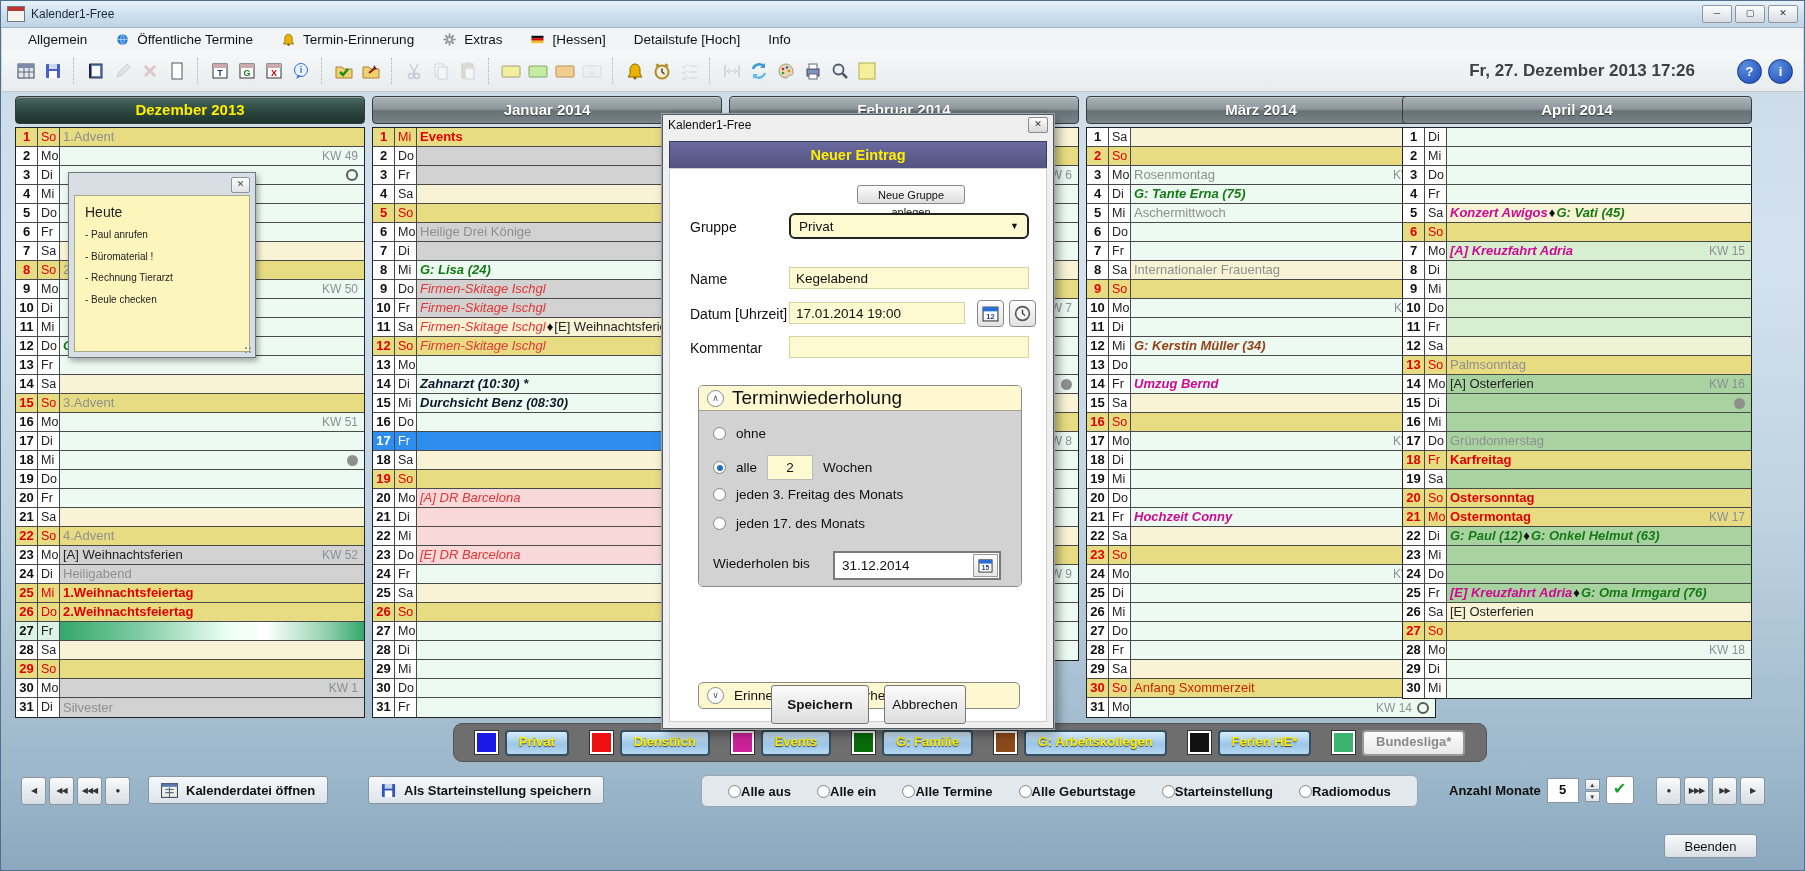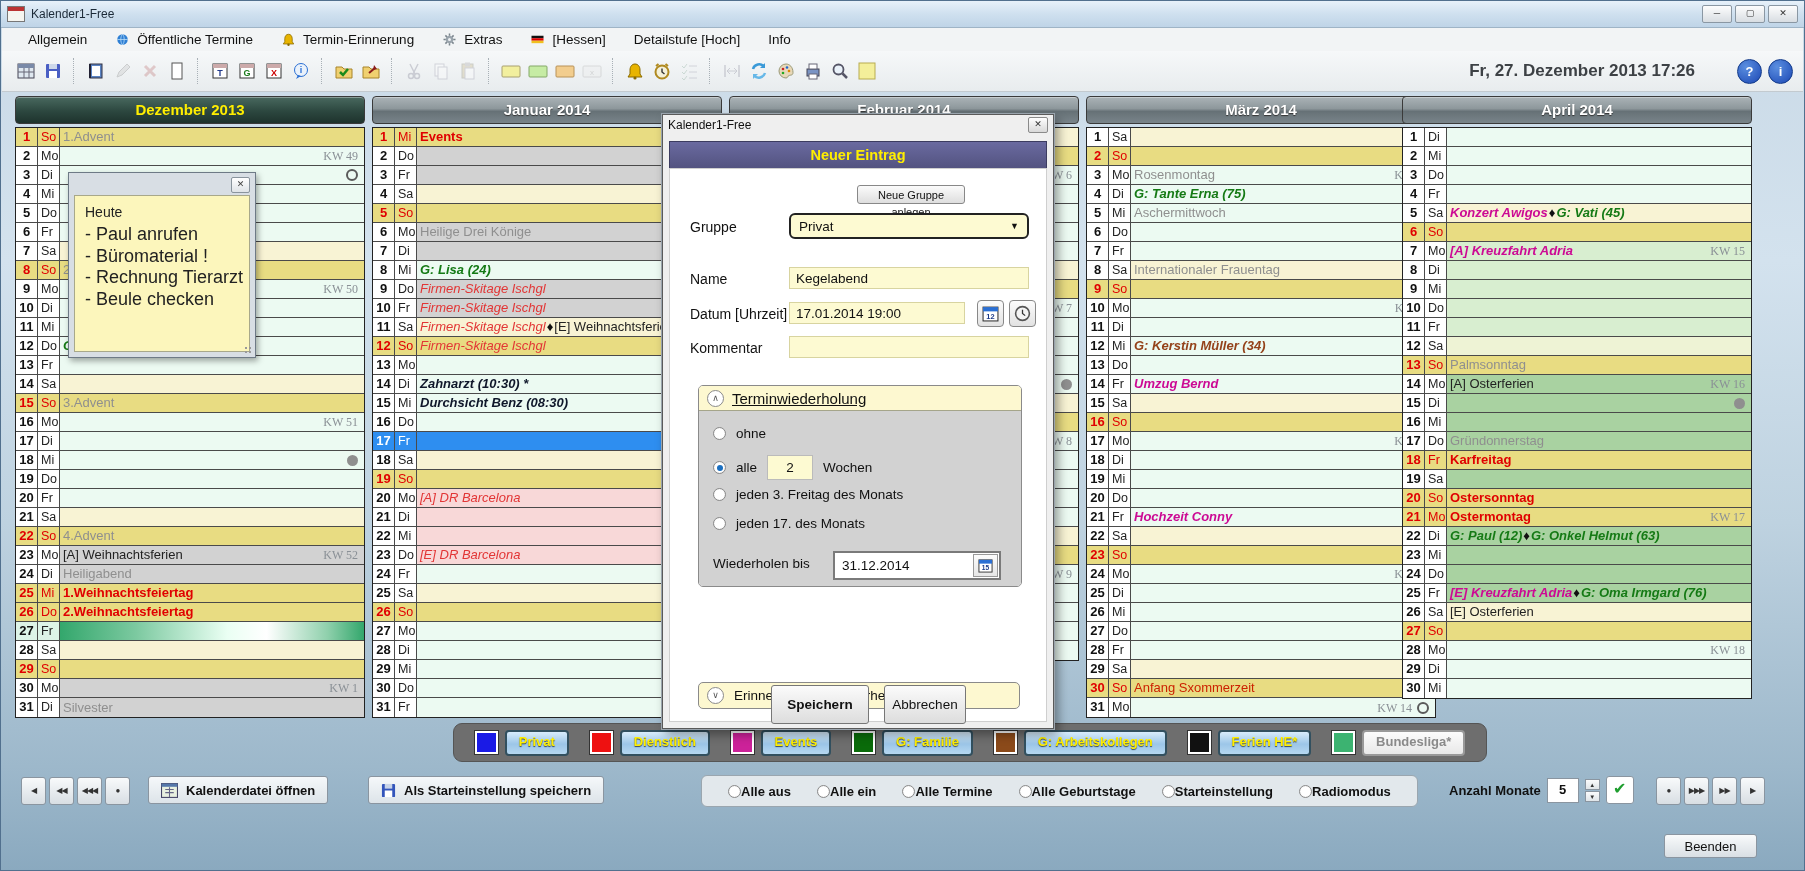--- a/index.html
+++ b/index.html
@@ -42,21 +42,21 @@
   .mhead.current{background:linear-gradient(180deg,#49695f 0%,#2c473f 55%,#1e332d 100%);color:#ffee00;}
   .mgrid{border:1px solid #222;background:#fff;}
   .row{display:flex;height:19px;box-sizing:border-box;border-bottom:1px solid #4a4a4a;}
   .row:last-child{border-bottom:none;}
   .num{width:22px;box-sizing:border-box;border-right:1px solid #4a4a4a;font-size:13px;font-weight:bold;color:#111;
        text-align:center;line-height:18px;background:#fff;}
   .wd{width:22px;box-sizing:border-box;border-right:1px solid #4a4a4a;font-size:12.5px;color:#222;
       padding-left:3px;line-height:18px;background:#fff;}
   .cnt{flex:1;display:flex;align-items:center;padding:0 6px 0 3px;overflow:hidden;white-space:nowrap;font-size:13px;line-height:18px;}
   .spacer{flex:1;}
-  .kw{font-size:12px;color:#8a9096;margin-left:4px;font-family:Liberation Serif, serif;}
+  .kw{font-size:12px;color:#8a9096;margin-left:4px;}
   .moon{display:inline-block;margin-left:5px;flex:none;}
   .moon.o{width:8px;height:8px;border:2px solid #5a5a5a;border-radius:50%;background:transparent;}
   .moon.f{width:11px;height:11px;border-radius:50%;background:#8f8f8f;}
   
   .bg-n  .cnt{background:#ecfaf2;}
   .bg-sa .cnt{background:#f8f3d4;}
   .bg-su .cnt,.bg-su .num,.bg-su .wd{background:#e8dc82;}
   .bg-hol .cnt,.bg-hol .num,.bg-hol .wd{background:#e8dc82;}
   .bg-gr .cnt{background:#d2d2d2;}
   .bg-pk .cnt{background:#f8d8d8;}
@@ -81,21 +81,21 @@
   .e-dm{color:#111;padding:0 1px;}
 
   
   .note{position:absolute;left:67px;top:171px;width:186px;height:184px;background:#d8dee4;border:1px solid #6e7a86;
         box-shadow:2px 3px 6px rgba(0,0,0,.35);z-index:30;}
   .note-close{position:absolute;top:4px;right:5px;width:17px;height:14px;background:linear-gradient(#fff,#dfe3e7);
               border:1px solid #8a949d;border-radius:2px;font-size:9px;line-height:13px;text-align:center;color:#444;}
   .note-body{position:absolute;left:5px;right:5px;top:22px;bottom:5px;background:#fcf6bc;border:1px solid #a8a88a;
              padding:8px 10px;box-sizing:border-box;}
   .note-title{font-size:14px;color:#222;margin-bottom:4px;}
-  .note-line{font-size:18px;color:#222;line-height:21.5px;white-space:nowrap;}
+  .note-line{font-size:10px;color:#222;line-height:21.5px;white-space:nowrap;}
   .note-grip{position:absolute;right:3px;bottom:3px;width:8px;height:8px;
              background:radial-gradient(circle,#999 1px,transparent 1.5px) 0 0/4px 4px;}
 
   
   .dialog{position:absolute;left:661px;top:113px;width:392px;height:615px;background:#efefef;border:1px solid #5a5a5a;
           outline:1px solid #9aa4ad;box-shadow:4px 5px 10px rgba(0,0,0,.4);z-index:40;box-sizing:border-box;}
   .dlg-titlebar{height:20px;display:flex;align-items:center;padding:0 5px;}
   .dlg-title{font-size:12px;color:#111;}
   .dlg-close{margin-left:auto;width:18px;height:14px;background:linear-gradient(#fefefe,#d8d8d8);border:1px solid #8a8a8a;
              border-radius:2px;font-size:9px;line-height:13px;text-align:center;color:#333;}
@@ -109,21 +109,21 @@
              font-size:13.5px;color:#111;padding:0 6px;box-sizing:border-box;font-family:inherit;}
   .dlg-select{position:absolute;left:126px;top:98px;width:240px;height:26px;background:#fdfad2;border:2px solid #222;
               border-radius:6px;display:flex;align-items:center;padding:0 8px;box-sizing:border-box;font-size:13.5px;color:#111;}
   .dd-arrow{margin-left:auto;font-size:9px;color:#111;}
   .icon-btn{position:absolute;width:27px;height:27px;background:linear-gradient(#fcfcfc,#e2e2e2);border:1px solid #888;
             border-radius:4px;display:flex;align-items:center;justify-content:center;box-sizing:border-box;}
   .groupbox{position:absolute;left:35px;width:322px;border:1px solid #8a8a8a;border-radius:5px;overflow:hidden;}
   .gb-head{height:24px;background:#fdf8d0;border-bottom:1px solid #a5a58a;display:flex;align-items:center;padding:0 8px;gap:8px;}
   .gb-toggle{width:15px;height:15px;border-radius:50%;background:#fff;border:1px solid #8a8a8a;font-size:9px;line-height:14px;
              text-align:center;color:#555;}
-  .gb-title{font-size:15px;color:#111;text-decoration:underline;}
+  .gb-title{font-size:19px;color:#111;}
   .gb-body{background:#d2d2d2;position:relative;}
   .radio-row{position:absolute;left:14px;display:flex;align-items:center;gap:10px;font-size:13.5px;color:#111;}
   .radio{width:13px;height:13px;border-radius:50%;background:radial-gradient(#fff 55%,#ddd);border:1px solid #8a8a8a;position:relative;box-sizing:border-box;}
   .radio.sel::after{content:"";position:absolute;left:2.5px;top:2.5px;width:6px;height:6px;border-radius:50%;background:#1b6fc0;}
   .weeks-input{width:40px;height:21px;background:#fdfad2;border:1px solid #bbb;text-align:center;font-size:13.5px;font-family:inherit;color:#111;}
   .bis-frame{position:absolute;left:120px;top:-5px;width:168px;height:29px;border:2px solid #7a7a7a;background:#fff;
              display:flex;align-items:center;box-sizing:border-box;}
   .bis-text{flex:1;font-size:13.5px;color:#111;padding-left:7px;}
   .bis-cal{width:25px;height:23px;margin-right:1px;background:linear-gradient(#fcfcfc,#e6e6e6);border:1px solid #999;
            display:flex;align-items:center;justify-content:center;box-sizing:border-box;}

